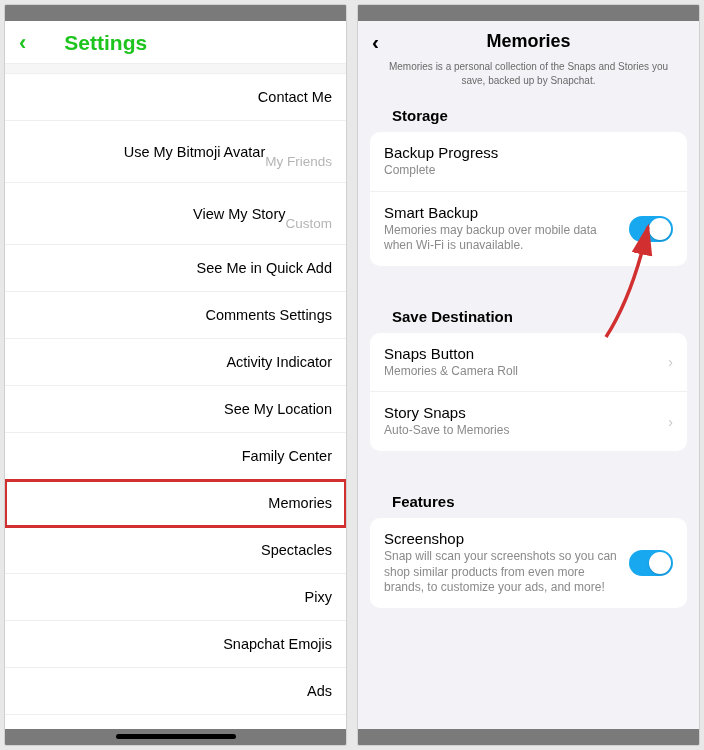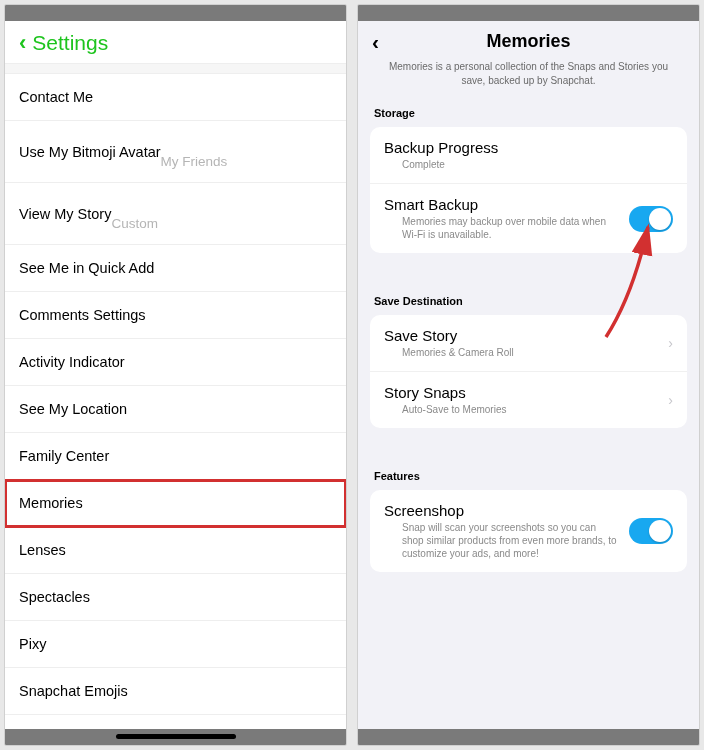--- a/index.html
+++ b/index.html
@@ -5,41 +5,41 @@
     * { margin: 0; padding: 0; box-sizing: border-box; -webkit-font-smoothing: antialiased; }
     body { font-family: -apple-system, BlinkMacSystemFont, 'Helvetica Neue', sans-serif; background: #e8e8e8; width: 704px; height: 750px; overflow: hidden; }
     .container { display: flex; gap: 10px; padding: 4px; height: 100%; }
     .phone { flex: 1; background: #fff; border: 1px solid #d0d0d0; border-radius: 2px; overflow: hidden; display: flex; flex-direction: column; position: relative; }
     .phone-right { background: #f2f2f7; }
     .status-bar { height: 16px; background: #7a7a7a; flex-shrink: 0; }
     
     
     .header-left { display: flex; align-items: center; padding: 10px 14px 8px; background: #fff; border-bottom: 1px solid #eee; }
     .back-chevron-green { color: #1ec41e; font-size: 22px; font-weight: 600; margin-right: 6px; line-height: 1; }
-    .title-green { color: #1ec41e; font-size: 21px; font-weight: 400; }
+    .title-green { color: #1ec41e; font-size: 21px; font-weight: 700; margin-left: 32px; }
     .list-left { flex: 1; overflow-y: hidden; background: #fff; }
     .list-gap { height: 10px; background: #f6f6f6; border-bottom: 1px solid #eee; }
-    .item { display: flex; align-items: center; justify-content: flex-start; padding: 13px 14px; border-bottom: 1px solid #eee; font-size: 14.5px; color: #000; cursor: pointer; background: #fff; }
+    .item { display: flex; align-items: center; justify-content: flex-end; padding: 13px 14px; border-bottom: 1px solid #eee; font-size: 14.5px; color: #000; cursor: pointer; background: #fff; }
     .item-value { color: #b5b5b5; font-size: 13.5px; margin-top: 20px; }
     .item.highlighted { outline: 3px solid #d23030; outline-offset: -2px; }
     .home-indicator { position: absolute; bottom: 6px; left: 50%; transform: translateX(-50%); width: 120px; height: 5px; background: #000; border-radius: 3px; }
     
     
     .header-right { display: flex; align-items: center; padding: 10px 14px 4px; position: relative; }
     .back-btn-right { font-size: 21px; font-weight: 600; color: #000; line-height: 1; }
     .title-right { position: absolute; left: 50%; transform: translateX(-50%); font-size: 18px; font-weight: 600; color: #000; }
     .subtitle { font-size: 10px; color: #6a6a6a; text-align: center; padding: 4px 24px 10px; line-height: 1.35; }
     .scroll-right { flex: 1; overflow-y: hidden; padding: 0 12px; }
-    .section-label { font-size: 11px; font-weight: 600; color: #000; padding: 10px 4px 8px; }
+    .section-label { font-size: 15px; font-weight: 600; color: #000; padding: 10px 4px 8px; margin-left: 18px; }
     .card { background: #fff; border-radius: 10px; overflow: hidden; margin-bottom: 8px; }
     .card-item { padding: 12px 14px; border-bottom: 1px solid #f0f0f0; display: flex; align-items: flex-start; justify-content: center; gap: 10px; cursor: pointer; }
     .card-item:last-child { border-bottom: none; }
     .card-content { flex: 1; }
     .card-title { font-size: 15px; color: #000; margin-bottom: 2px; }
-    .card-sub { font-size: 10px; color: #8a8a8a; line-height: 1.3; margin-left: 18px; }
+    .card-sub { font-size: 12px; color: #8a8a8a; line-height: 1.3; }
     .toggle { width: 44px; height: 26px; background: #18a8f0; border-radius: 13px; position: relative; flex-shrink: 0; align-self: center; cursor: pointer; }
     .toggle::after { content: ''; position: absolute; right: 2px; top: 2px; width: 22px; height: 22px; background: #fff; border-radius: 50%; box-shadow: 0 1px 2px rgba(0,0,0,0.2); }
     .chevron-right { color: #c7c7cc; font-size: 14px; align-self: center; }
     .section-gap { height: 24px; }
     
     
     .arrow { position: absolute; pointer-events: none; z-index: 10; }
   </style>
 </head>
 <body>
@@ -81,24 +81,20 @@
       <div class="item">
           <span>See My Location</span>
           <span class="item-value"></span>
         </div>
       <div class="item">
           <span>Family Center</span>
           <span class="item-value"></span>
         </div>
       <div class="item highlighted">
           <span>Memories</span>
-          <span class="item-value"></span>
-        </div>
-      <div class="item">
-          <span>Lenses</span>
           <span class="item-value"></span>
         </div>
       <div class="item">
           <span>Spectacles</span>
           <span class="item-value"></span>
         </div>
       <div class="item">
           <span>Pixy</span>
           <span class="item-value"></span>
         </div>
@@ -146,21 +142,21 @@
           </div>
           <div class="toggle"></div>
         </div>
       </div>
 
       <div class="section-gap"></div>
       <div class="section-label">Save Destination</div>
       <div class="card">
         <div class="card-item">
           <div class="card-content">
-            <div class="card-title">Save Story</div>
+            <div class="card-title">Snaps Button</div>
             <div class="card-sub">Memories &amp; Camera Roll</div>
           </div>
           <span class="chevron-right">›</span>
         </div>
         <div class="card-item">
           <div class="card-content">
             <div class="card-title">Story Snaps</div>
             <div class="card-sub">Auto-Save to Memories</div>
           </div>
           <span class="chevron-right">›</span>

